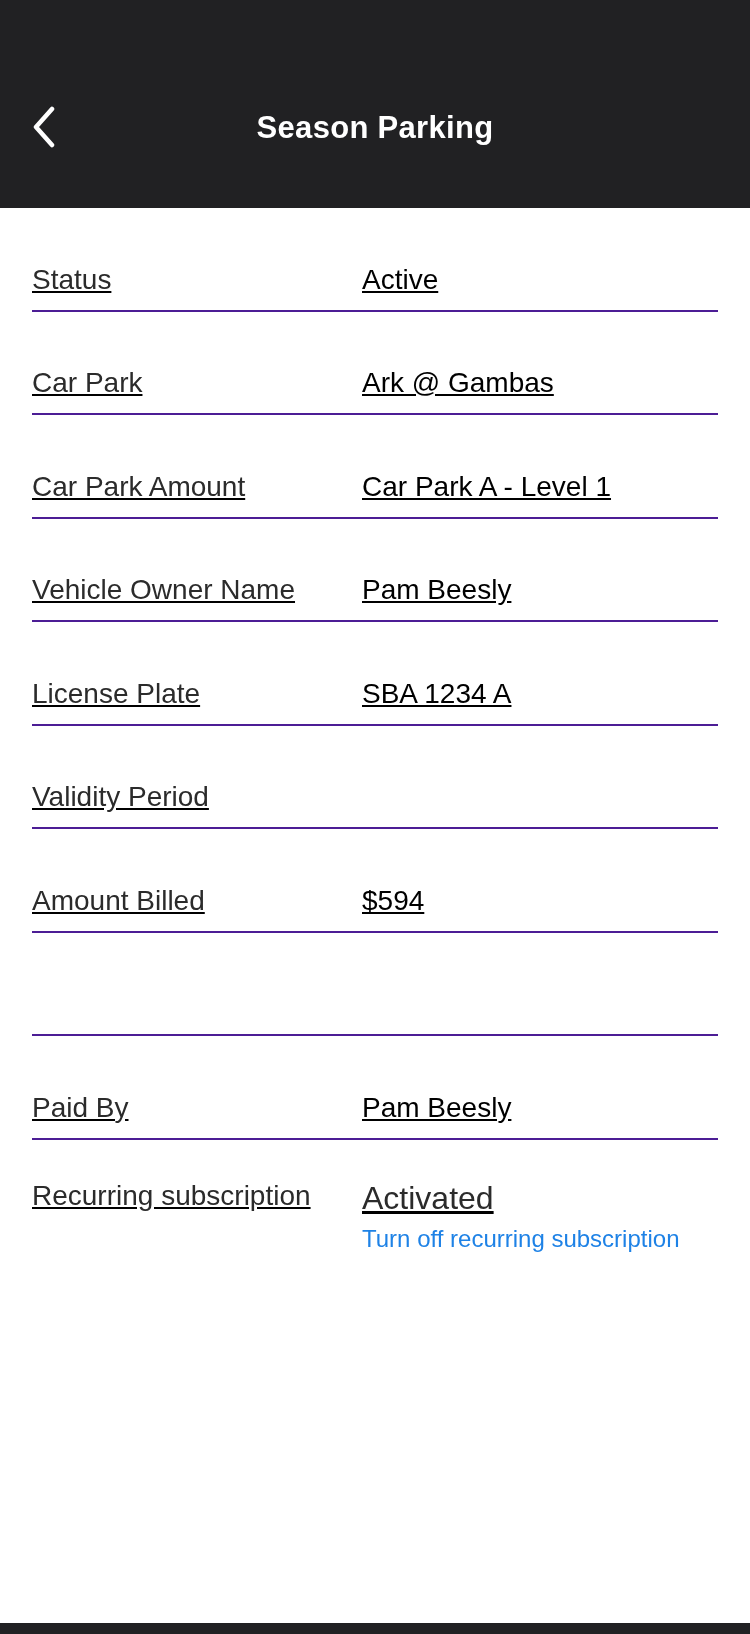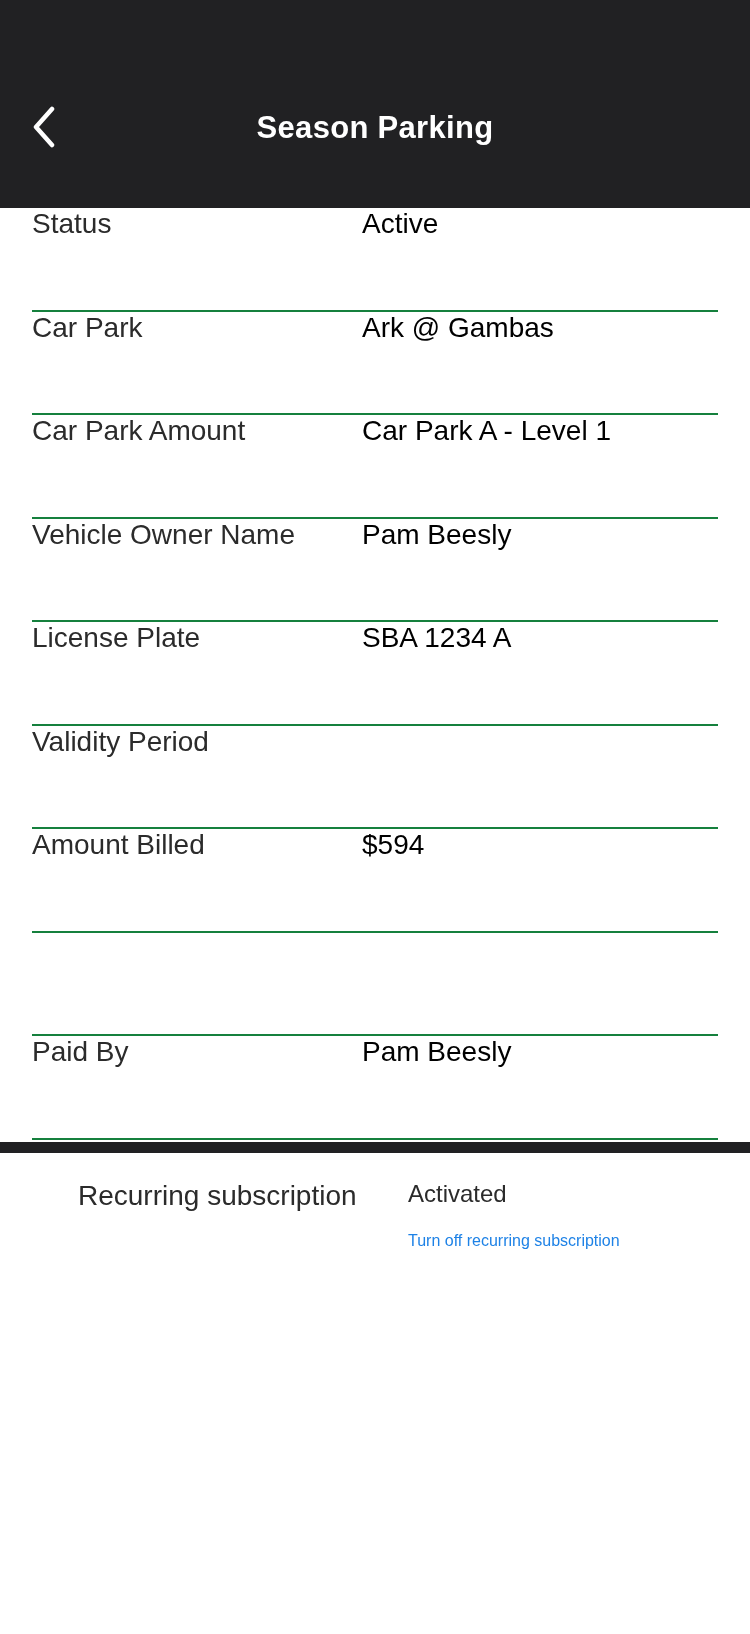--- a/index.html
+++ b/index.html
@@ -2,21 +2,21 @@
 <html><head>
 <meta charset="utf-8">
 <style>
   * { margin: 0; padding: 0; box-sizing: border-box; }
   html, body {
     width: 750px; height: 1634px;
     background: #ffffff;
     font-family: "Liberation Sans", "DejaVu Sans", sans-serif;
     overflow: hidden;
   }
-  .screen { position: relative; width: 750px; height: 1153px; background: #fff; }
+  .screen { position: relative; width: 750px; height: 1634px; background: #fff; text-decoration: underline; }
 
   
   .app-header {
     position: relative;
     height: 208px;
     background: #212123;
     color: #ffffff;
   }
   .header-row {
     position: absolute;
@@ -36,23 +36,23 @@
     font-weight: bold;
     letter-spacing: 0.3px;
     color: #ffffff;
   }
 
   
   .detail-list { padding: 0 32px; }
   .row {
     height: 103.5px;
     display: flex;
-    align-items: flex-start;
+    align-items: flex-end;
     padding-bottom: 14px;
-    border-bottom: 2px solid #15803d;
+    border-bottom: 2px solid #4c1d95;
   }
   .row .label {
     flex: 0 0 330px;
     font-size: 28px;
     color: #2b2b2b;
   }
   .row .value {
     flex: 1;
     font-size: 28px;
     color: #000000;
@@ -62,38 +62,37 @@
   .row-recurring {
     display: flex;
     align-items: flex-start;
     padding-top: 40px;
     border-bottom: none;
   }
   .row-recurring .label {
     flex: 0 0 330px;
     font-size: 28px;
     color: #2b2b2b;
-    margin-left: 46px;
   }
   .value-block { flex: 1; max-width: 356px; }
   .value-block .value {
     display: block;
-    font-size: 24px;
+    font-size: 32px;
     color: #2b2b2b;
   }
   .value-block .desc {
     margin-top: 12px;
     font-size: 24px;
     line-height: 32px;
     color: #2b2b2b;
   }
   .value-block .link {
     display: inline-block;
-    margin-top: 24px;
-    font-size: 16px;
+    margin-top: 8px;
+    font-size: 24px;
     white-space: nowrap;
     text-decoration: none;
     cursor: pointer;
   }
 
   
   .bottom-bar {
     position: absolute;
     left: 0; bottom: 0;
     width: 100%; height: 11px;

